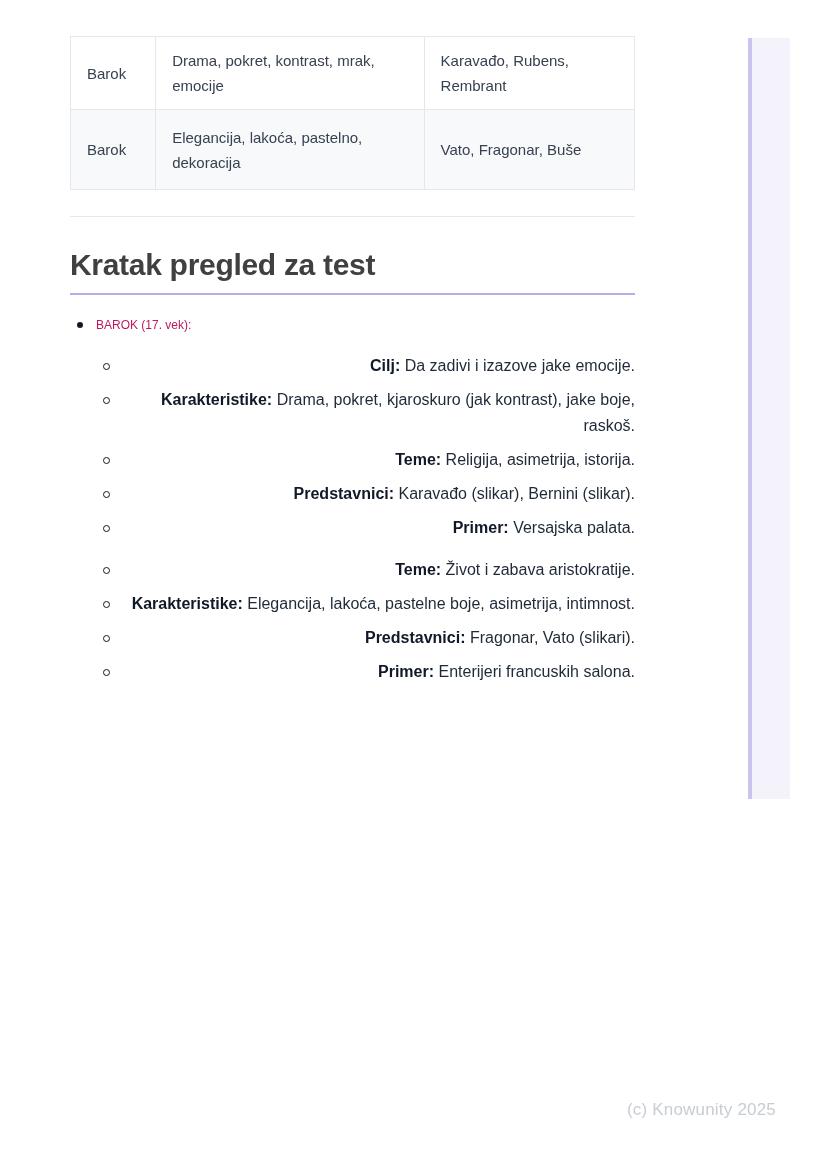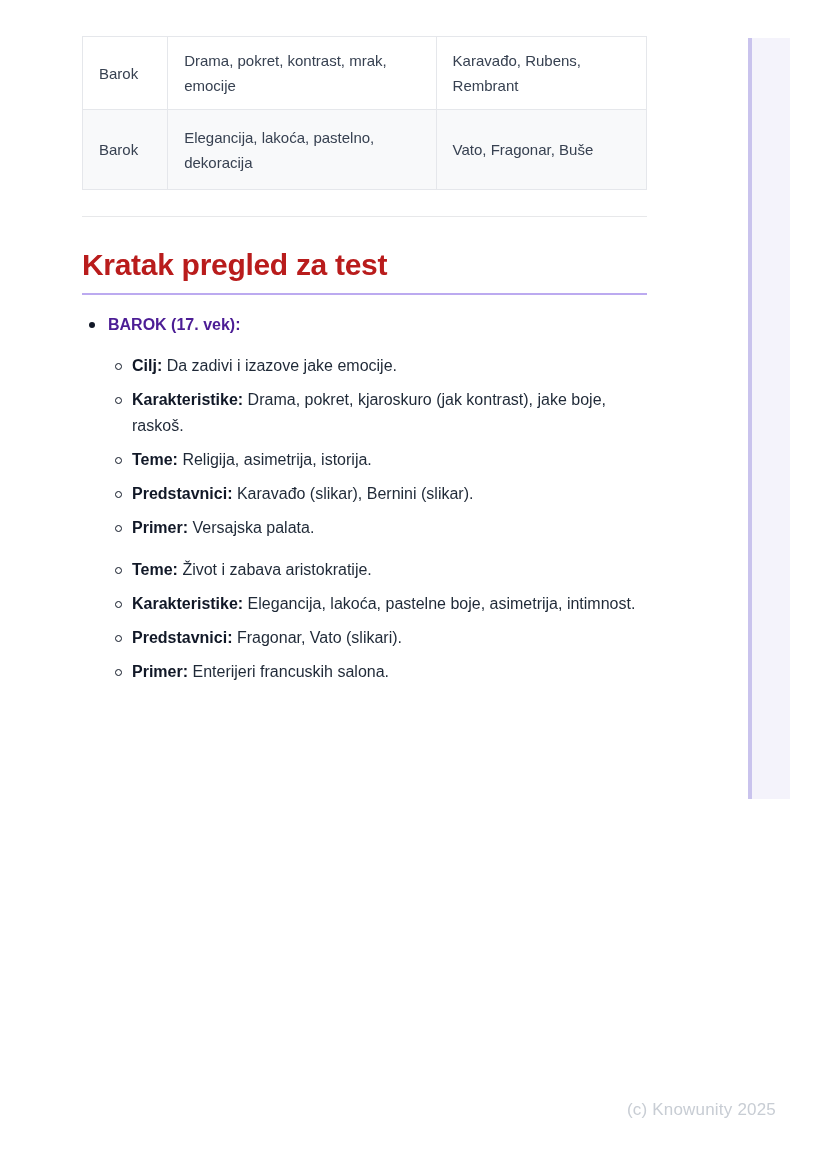--- a/index.html
+++ b/index.html
@@ -6,21 +6,21 @@
   html, body {
     width: 828px; height: 1171px;
     background: #ffffff;
     font-family: "Liberation Sans", "DejaVu Sans", sans-serif;
     overflow: hidden;
     position: relative;
     color: #1f2937;
   }
   .content {
     position: absolute;
-    left: 82px; top: 0;
+    left: 70px; top: 0;
     width: 565px;
   }
 
   
   .summary-table {
     width: 100%;
     border-collapse: collapse;
     margin-top: 36px;
     table-layout: fixed;
   }
@@ -43,46 +43,46 @@
   .divider {
     border: none;
     border-top: 1.5px solid #e7e8ea;
     margin-top: 26px;
   }
   .section-heading {
     margin-top: 31px;
     font-size: 30px;
     font-weight: 700;
     letter-spacing: -0.3px;
-    color: #b91c1c;
+    color: #404040;
     padding-bottom: 11px;
     border-bottom: 2px solid #bcaaf0;
   }
 
   
   .outline { margin-top: 17px; list-style: none; }
   .top-item { margin-bottom: 16px; position: relative; }
   .top-title {
     position: relative;
     padding-left: 26px;
-    font-size: 16px;
-    font-weight: 700;
+    font-size: 12px;
+    font-weight: 400;
     line-height: 26px;
-    color: #4c1d95;
+    color: #be185d;
     margin-bottom: 15px;
   }
   .disc-marker {
     position: absolute;
     left: 7px; top: 10px;
     width: 6px; height: 6px;
     border-radius: 50%;
     background: #111827;
     display: inline-block;
   }
-  .sub-list { list-style: none; }
+  .sub-list { list-style: none; text-align: right; }
   .sub-item {
     position: relative;
     padding-left: 50px;
     font-size: 16px;
     line-height: 26px;
     color: #1f2937;
     margin-bottom: 8px;
   }
   .circle-marker {
     position: absolute;

